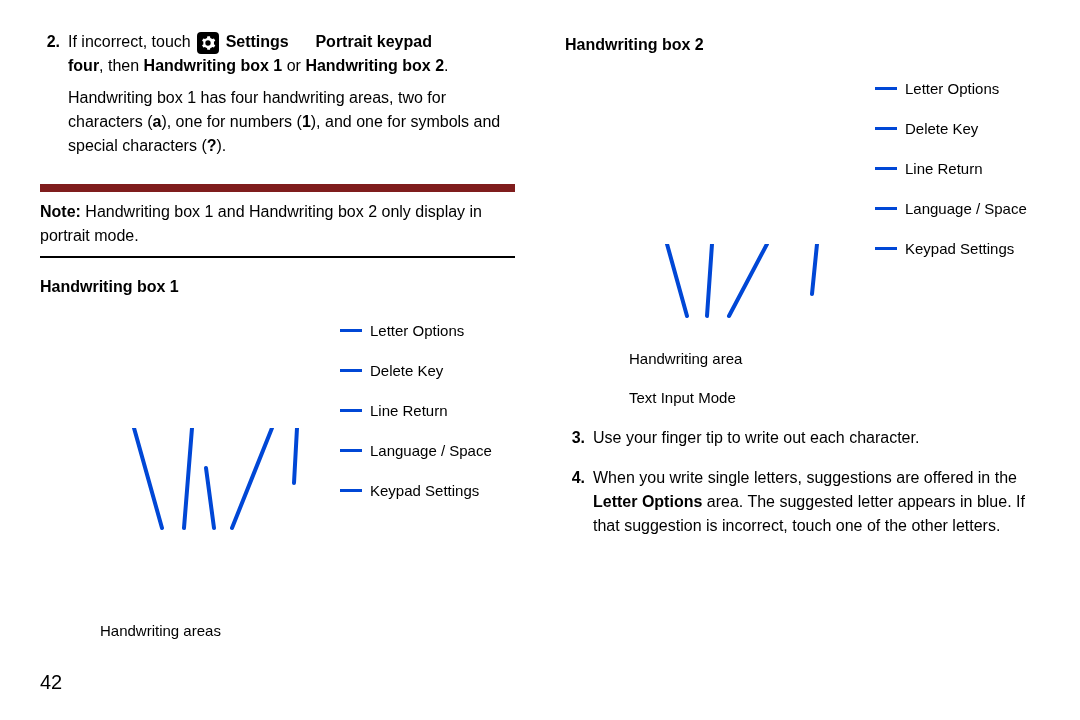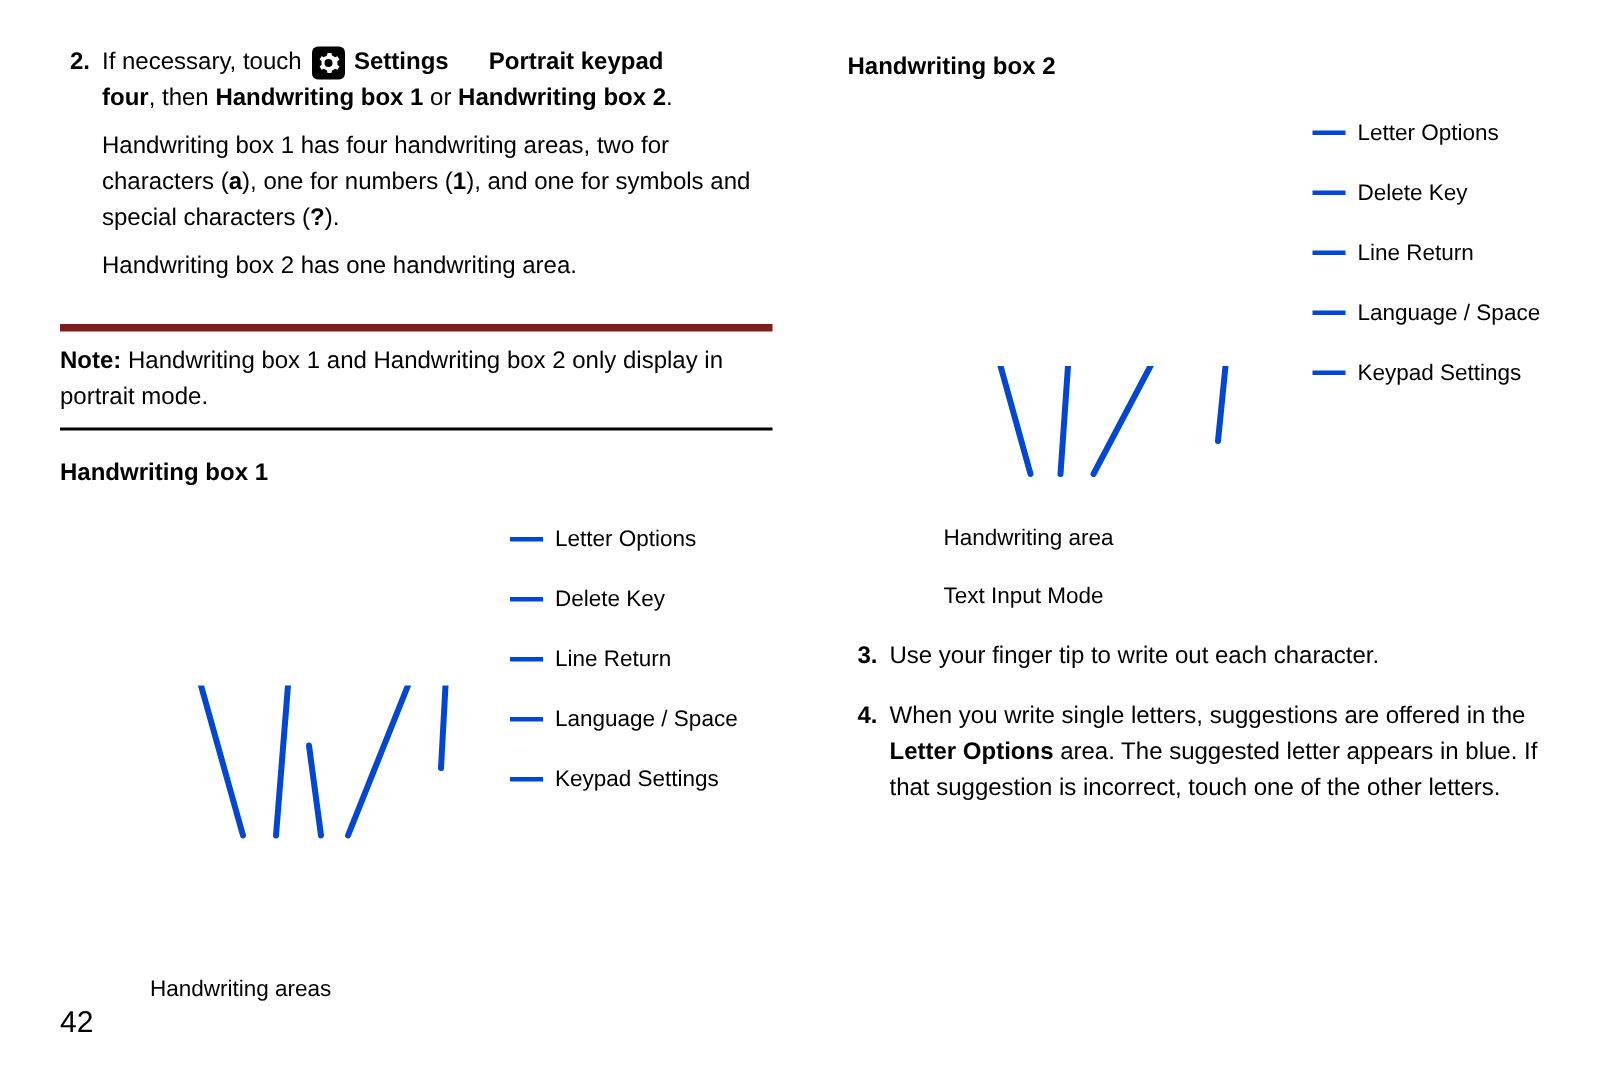--- a/index.html
+++ b/index.html
@@ -45,21 +45,21 @@
       justify-content: center;
       width: 22px;
       height: 22px;
       background: #000;
       border-radius: 4px;
       vertical-align: middle;
       margin: 0 2px;
     }
     .gear-icon svg { width: 16px; height: 16px; fill: #fff; }
     .note-block {
-      border-top: 5px solid #7f1d1d;
+      border-top: 8px solid #7f1d1d;
       border-bottom: 2px solid #000;
       padding: 8px 0;
       margin: 10px 0 14px 0;
       line-height: 1.5;
     }
     .section-title { font-weight: bold; margin: 6px 0 10px 0; }
     .diagram {
       position: relative;
       margin-left: 30px;
       margin-top: 4px;
@@ -106,36 +106,35 @@
 </head>
 <body>
 
 <div class="columns">
 
   <div class="col col-left">
     <div class="step">
       <div class="step-num">2.</div>
       <div class="step-body">
         <p>
-          <span>If necessary, touch </span>
+          <span>If incorrect, touch </span>
           <span class="gear-icon">
             <svg viewBox="0 0 24 24">
                 <path d="M12 8a4 4 0 100 8 4 4 0 000-8zm9 4c0 .6-.05 1.18-.15 1.74l2.1 1.64-2 3.46-2.47-1a8.9 8.9 0 01-3 1.74L15 22h-4l-.48-2.42a8.9 8.9 0 01-3-1.74l-2.47 1-2-3.46 2.1-1.64A9.1 9.1 0 015 12c0-.6.05-1.18.15-1.74L3.05 8.62l2-3.46 2.47 1a8.9 8.9 0 013-1.74L11 2h4l.48 2.42a8.9 8.9 0 013 1.74l2.47-1 2 3.46-2.1 1.64c.1.56.15 1.14.15 1.74z"></path>
               </svg>
           </span>
           <span class="bold">Settings</span>
           <span>&nbsp;&nbsp;&nbsp;&nbsp;</span>
           <span class="bold">Portrait keypad</span>
           <br>
           <span class="bold">four</span><span>, then </span><span class="bold">Handwriting box 1</span><span> or </span><span class="bold">Handwriting box 2</span><span>.</span>
         </p>
         <p>
           <span>Handwriting box 1 has four handwriting areas, two for characters (</span><span class="bold">a</span><span>), one for numbers (</span><span class="bold">1</span><span>), and one for symbols and special characters (</span><span class="bold">?</span><span>).</span>
         </p>
-        <p>Handwriting box 2 has one handwriting area.</p>
       </div>
     </div>
 
     <div class="note-block">
       <span class="bold">Note:</span><span> Handwriting box 1 and Handwriting box 2 only display in portrait mode.</span>
     </div>
 
     <div class="section-title">Handwriting box 1</div>
 
     <div class="diagram diag1">

